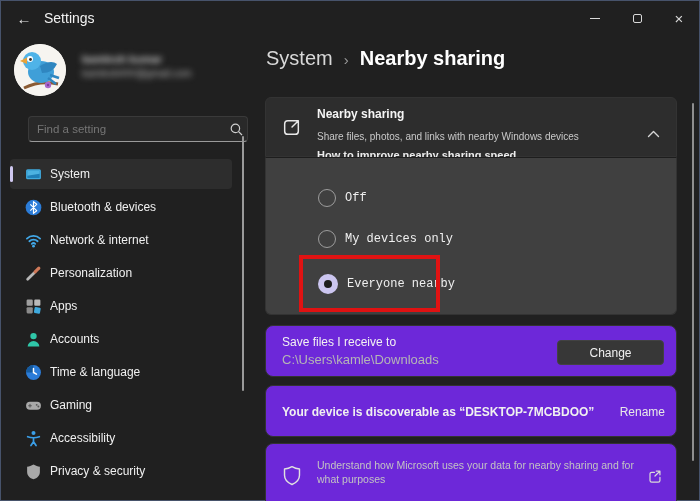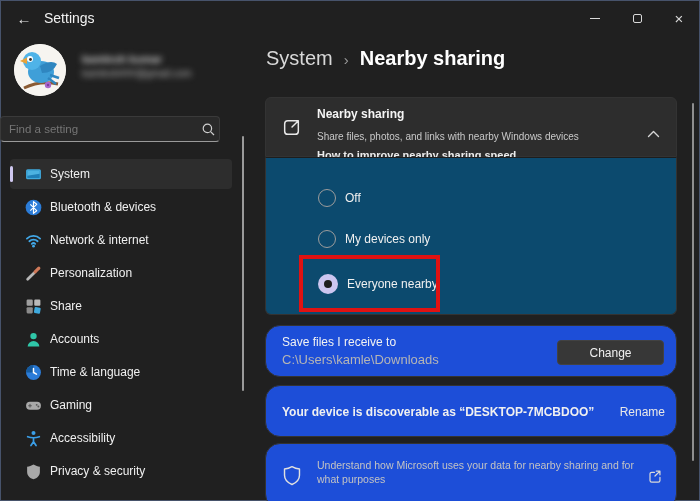--- a/index.html
+++ b/index.html
@@ -24,21 +24,21 @@
   .glyph-close { font-size:15px; line-height:1; }
 
   
   .avatar { position:absolute; left:14px; top:44px; width:52px; height:52px; border-radius:50%;
     background:#f5f3ef; overflow:hidden; }
   .profile-name { position:absolute; left:82px; top:53px; font-size:11px; font-weight:bold;
     color:#c9c9c9; filter:blur(3px); }
   .profile-email { position:absolute; left:82px; top:68px; font-size:10px;
     color:#b5b5b5; filter:blur(3px); }
 
-  .searchbox { position:absolute; left:0; top:116px; width:220px; height:26px;
+  .searchbox { position:absolute; left:28px; top:116px; width:220px; height:26px;
     background:#292929; border:1px solid #3a3a3a; border-bottom:1px solid #9a9a9a;
     border-radius:4px; display:flex; align-items:center; }
   .searchbox input { flex:1; background:transparent; border:none; outline:none;
     color:#cfcfcf; font-size:11.5px; padding:0 8px; font-family:"Liberation Sans", sans-serif; }
   .search-icon { width:22px; display:flex; justify-content:center; align-items:center; }
 
   .nav { position:absolute; left:10px; top:159px; width:222px; }
   .nav-item { position:relative; height:30px; margin-bottom:3px; border-radius:4px;
     display:flex; align-items:center; cursor:default; }
   .nav-item.selected { background:#2d2d2d; }
@@ -52,33 +52,33 @@
     background:#9a9a9a; border-radius:1px; }
   .main-scroll { position:absolute; left:692px; top:103px; width:2px; height:358px;
     background:#8e8e8e; border-radius:1px; }
 
   
   .breadcrumb { position:absolute; left:266px; top:47px; display:flex; align-items:center; gap:11px; }
   .crumb-parent { font-size:20px; color:#d8d8d8; }
   .crumb-sep { font-size:15px; color:#9a9a9a; padding-top:2px; }
   .crumb-current { font-size:20px; font-weight:bold; color:#ffffff; }
 
-  .card { position:absolute; left:265px; width:412px; background:#1d4ed8;
-    border:1px solid #333333; border-radius:15px; }
+  .card { position:absolute; left:265px; width:412px; background:#6d28d9;
+    border:1px solid #333333; border-radius:8px; }
 
   .expander-head { top:97px; height:60px; border-radius:6px 6px 0 0; background:#2d2d2d; }
   .share-icon { position:absolute; left:15px; top:19px; }
   .exp-text { position:absolute; left:51px; top:9px; }
   .exp-title { font-size:12px; font-weight:bold; color:#f5f5f5; }
   .exp-desc { font-size:10px; color:#c9c9c9; margin-top:10px; }
   .exp-link { font-size:11px; font-weight:bold; color:#ececec; margin-top:7px; cursor:pointer; }
   .chevron-up { position:absolute; right:16px; top:26px; }
 
-  .expander-body { top:157px; height:158px; background:#0c4a6e;
-    border-top:1px solid #1d1d1d; border-radius:0 0 6px 6px; }
+  .expander-body { top:157px; height:158px; background:#404040;
+    border-top:1px solid #1d1d1d; border-radius:0 0 6px 6px;font-family:Liberation Mono, monospace; }
   .radio-row { position:absolute; left:52px; height:20px; display:flex; align-items:center; gap:9px; }
   .radio-row.r0 { top:30px; } .radio-row.r1 { top:71px; } .radio-row.r2 { top:116px; }
   .radio { width:18px; height:18px; border-radius:50%; border:1.5px solid #9c9c9c; background:transparent; }
   .radio.checked { border:none; width:20px; height:20px; background:#ccc6f0; position:relative; }
   .radio.checked::after { content:""; position:absolute; left:6px; top:6px; width:8px; height:8px;
     border-radius:50%; background:#1d1d1d; }
   .radio-label { font-size:12px; color:#f0f0f0; }
 
   .annotation-box { position:absolute; left:299px; top:255px; width:141px; height:57px;
     border:4px solid #e01212; pointer-events:none; }
@@ -203,21 +203,21 @@
 
     <div class="nav-item">
       <span class="nav-ico">
         <svg width="17" height="17" viewBox="0 0 16 16">
             <rect x="1.5" y="1.5" width="5.8" height="5.8" rx="1" fill="#9e9e9e"></rect>
             <rect x="8.7" y="1.5" width="5.8" height="5.8" rx="1" fill="#b9b9b9"></rect>
             <rect x="1.5" y="8.7" width="5.8" height="5.8" rx="1" fill="#8a8a8a"></rect>
             <rect x="8.7" y="8.7" width="5.8" height="5.8" rx="1" fill="#3fa9dd" transform="rotate(10 11.6 11.6)"></rect>
           </svg>
       </span>
-      <span class="nav-label">Share</span>
+      <span class="nav-label">Apps</span>
     </div>
 
     <div class="nav-item">
       <span class="nav-ico">
         <svg width="17" height="17" viewBox="0 0 16 16">
             <circle cx="8" cy="4.8" r="3" fill="#2fc6a8"></circle>
             <path d="M2.5 14.5 a5.5 5 0 0 1 11 0 Z" fill="#2fc6a8"></path>
           </svg>
       </span>
       <span class="nav-label">Accounts</span>

